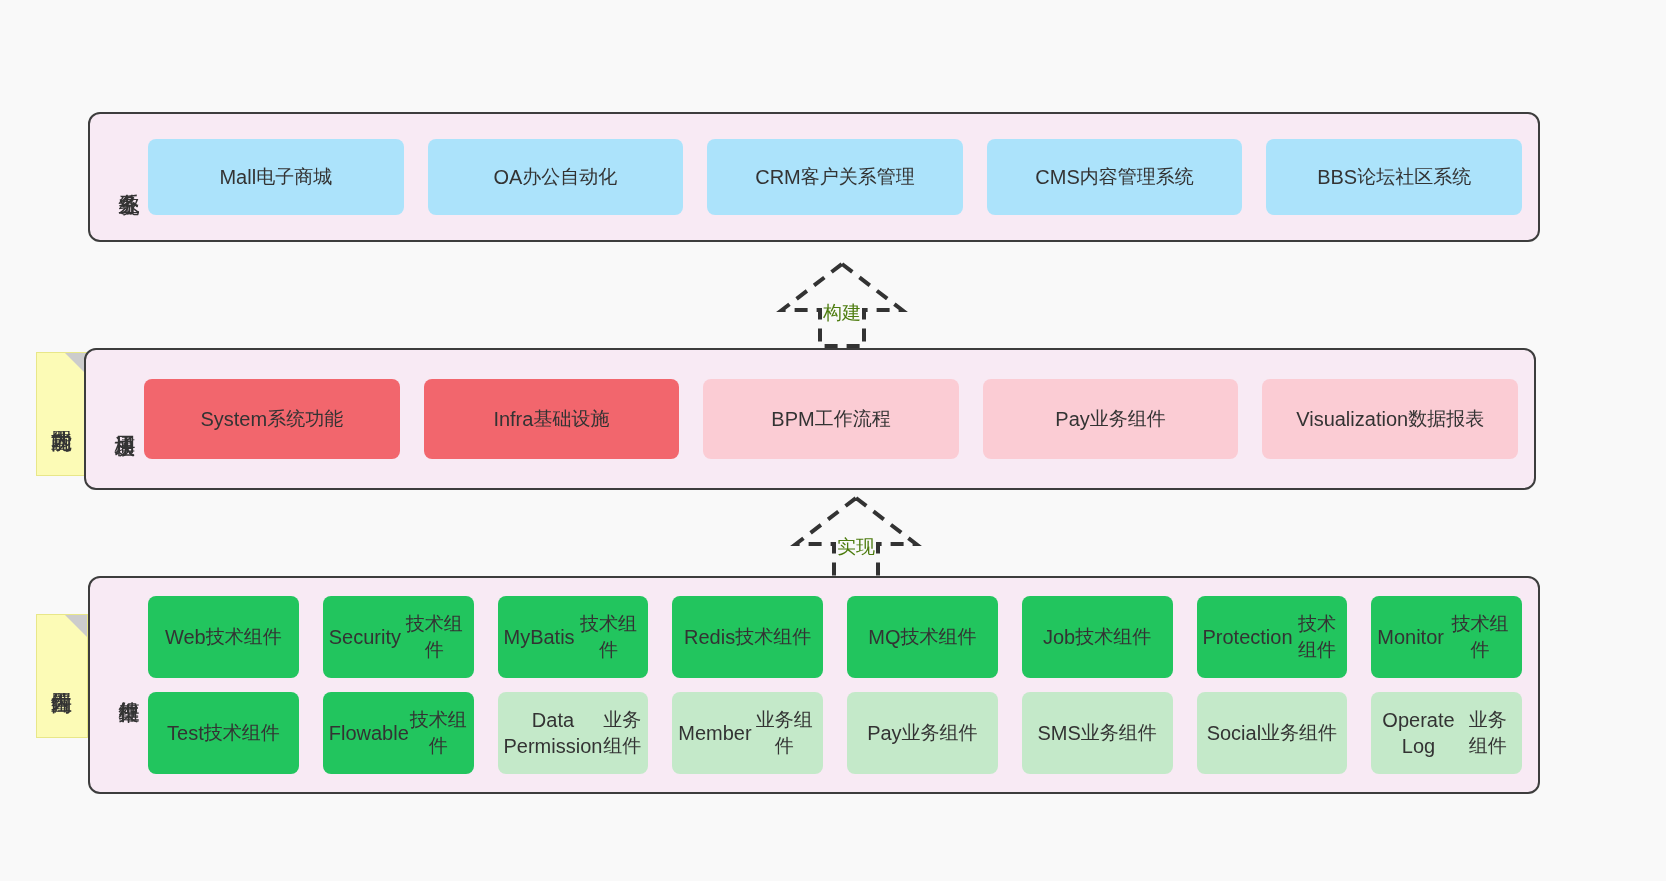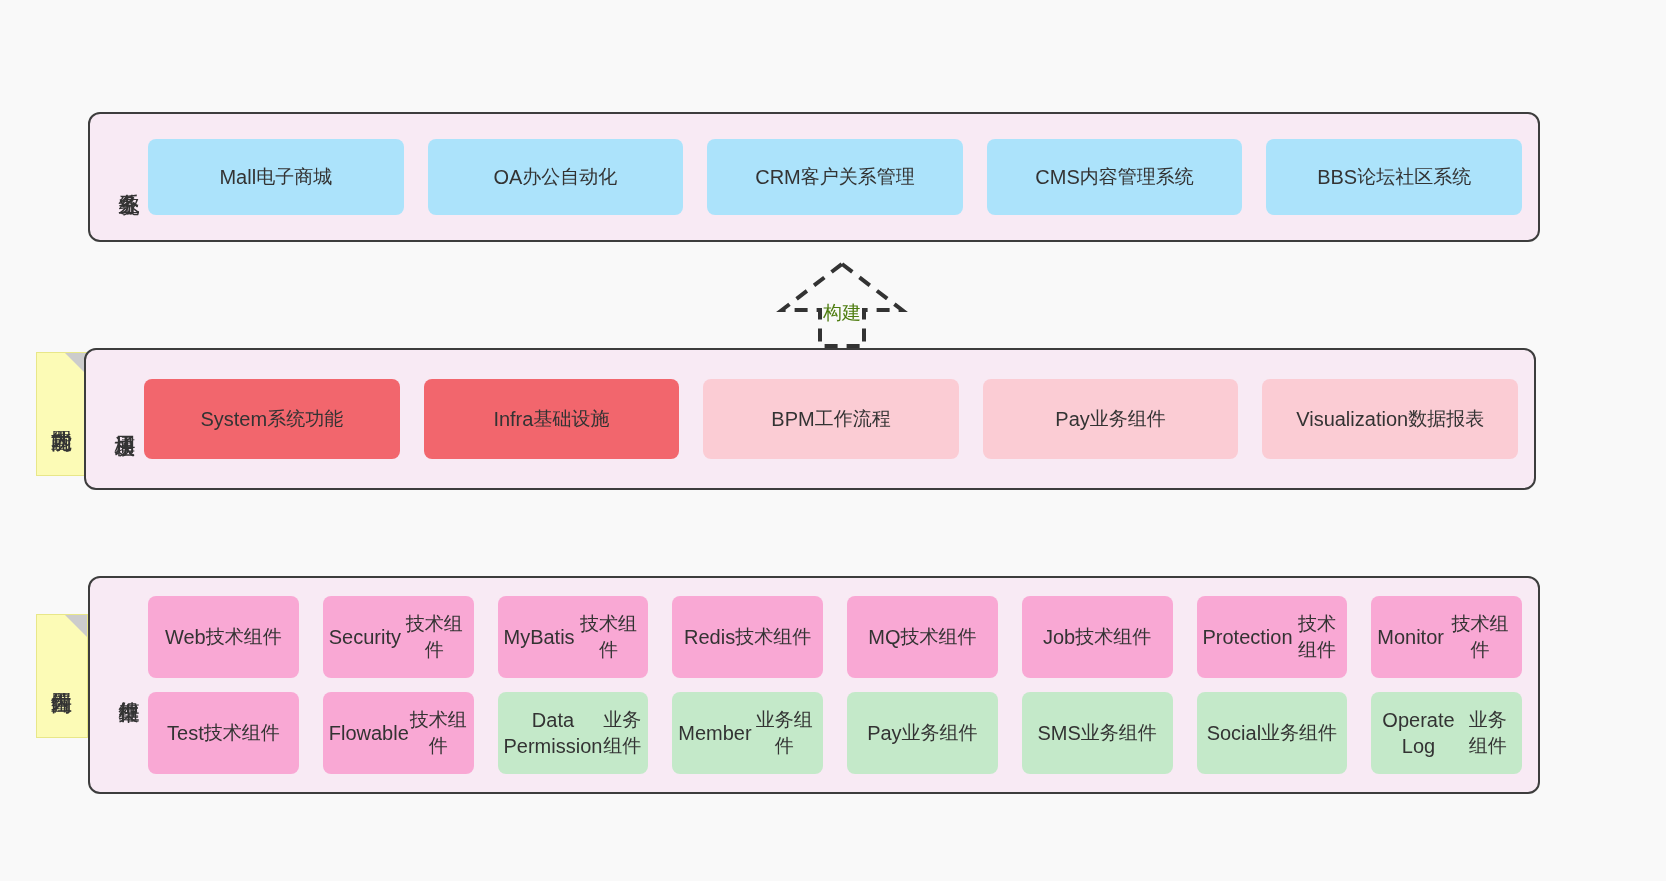--- a/index.html
+++ b/index.html
@@ -107,21 +107,21 @@
   .c-light  { background: #fbccd4; }
 
   
   #layer-framework {
     left: 88px;
     top: 576px;
     width: 1452px;
     height: 218px;
   }
   #layer-framework .cell { height: 82px; }
-  .g-strong { background: #f9a8d4; }
+  .g-strong { background: #22c55e; }
   .g-light  { background: #c4e9c9; }
 
   
   .note {
     position: absolute;
     background: #fcfbb6;
     border: 1px solid #e8e789;
     box-sizing: border-box;
     display: flex;
     align-items: center;
@@ -246,20 +246,26 @@
           <span class="t2">业务组件</span>
         </div>
         <div class="cell c-light">
           <span class="t1">Visualization</span>
           <span class="t2">数据报表</span>
         </div>
       </div>
     </div>
   </div>
 
+  <div class="arrow-group" id="arrow-impl">
+    <svg width="180" height="92" viewBox="0 0 180 92">
+      <path d="M 90 6 L 150 52 L 112 52 L 112 88 L 68 88 L 68 52 L 30 52 Z" fill="none" stroke="#333333" stroke-width="4" stroke-dasharray="13,9" stroke-linejoin="miter"></path>
+    </svg>
+    <div class="arrow-label">实现</div>
+  </div>
 
   <div class="note" id="note-components">
     <span class="note-text">内置组件</span>
     <span class="fold"></span>
   </div>
 
   <div class="layer" id="layer-framework">
     <div class="layer-title">框架组件</div>
     <div class="layer-body">
 

